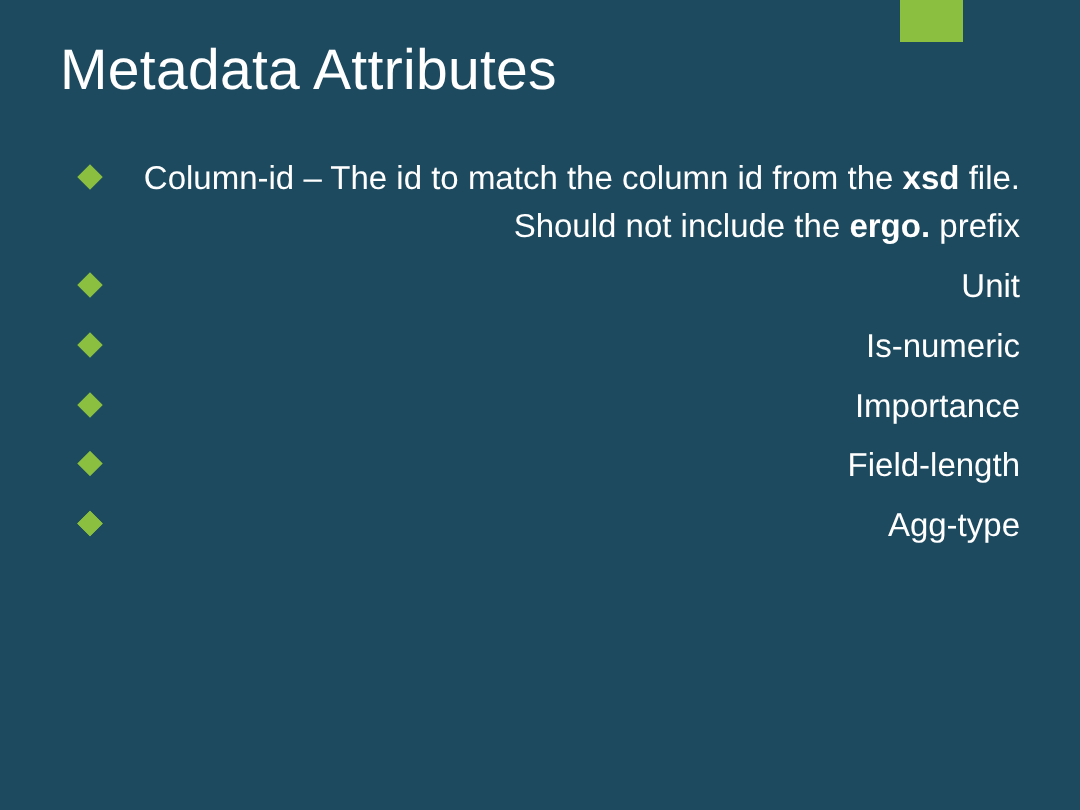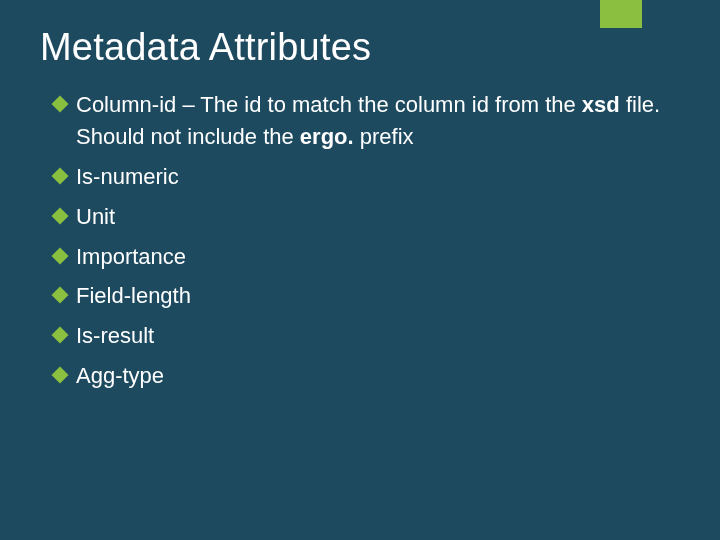--- a/index.html
+++ b/index.html
@@ -19,26 +19,27 @@
     height: 28px;
     background: #8bbf3f;
   }
   .slide {
     padding: 26px 40px 0 40px;
   }
   .title {
     font-size: 38px;
     font-weight: 400;
     color: #ffffff;
-    margin-bottom: 20px;
+    margin-bottom: 34px;
     letter-spacing: 0.2px;
   }
   .bullets {
     list-style: none;
     padding-left: 14px;
+    text-align: right;
   }
   .bullets li {
     font-size: 22px;
     line-height: 1.45;
     margin-bottom: 8px;
     position: relative;
     padding-left: 22px;
     color: #ffffff;
   }
   .bullets li .diamond {
@@ -60,36 +61,35 @@
 <div class="slide">
   <h1 class="title">Metadata Attributes</h1>
 
   <ul class="bullets">
     <li>
       <span class="diamond"></span>
       <span>Column-id</span><span> – The id to match the column id from the </span><span class="bold">xsd</span><span> file. Should not include the </span><span class="bold">ergo.</span><span> prefix</span>
     </li>
     <li>
       <span class="diamond"></span>
-      <span>Is-numeric</span>
+      <span>Unit</span>
     </li>
     <li>
       <span class="diamond"></span>
-      <span>Unit</span>
+      <span>Is-numeric</span>
     </li>
     <li>
       <span class="diamond"></span>
       <span>Importance</span>
     </li>
     <li>
       <span class="diamond"></span>
       <span>Field-length</span>
     </li>
     <li>
       <span class="diamond"></span>
-      <span>Is-result</span>
     </li>
     <li>
       <span class="diamond"></span>
       <span>Agg-type</span>
     </li>
   </ul>
 </div>
 
 </body></html>

